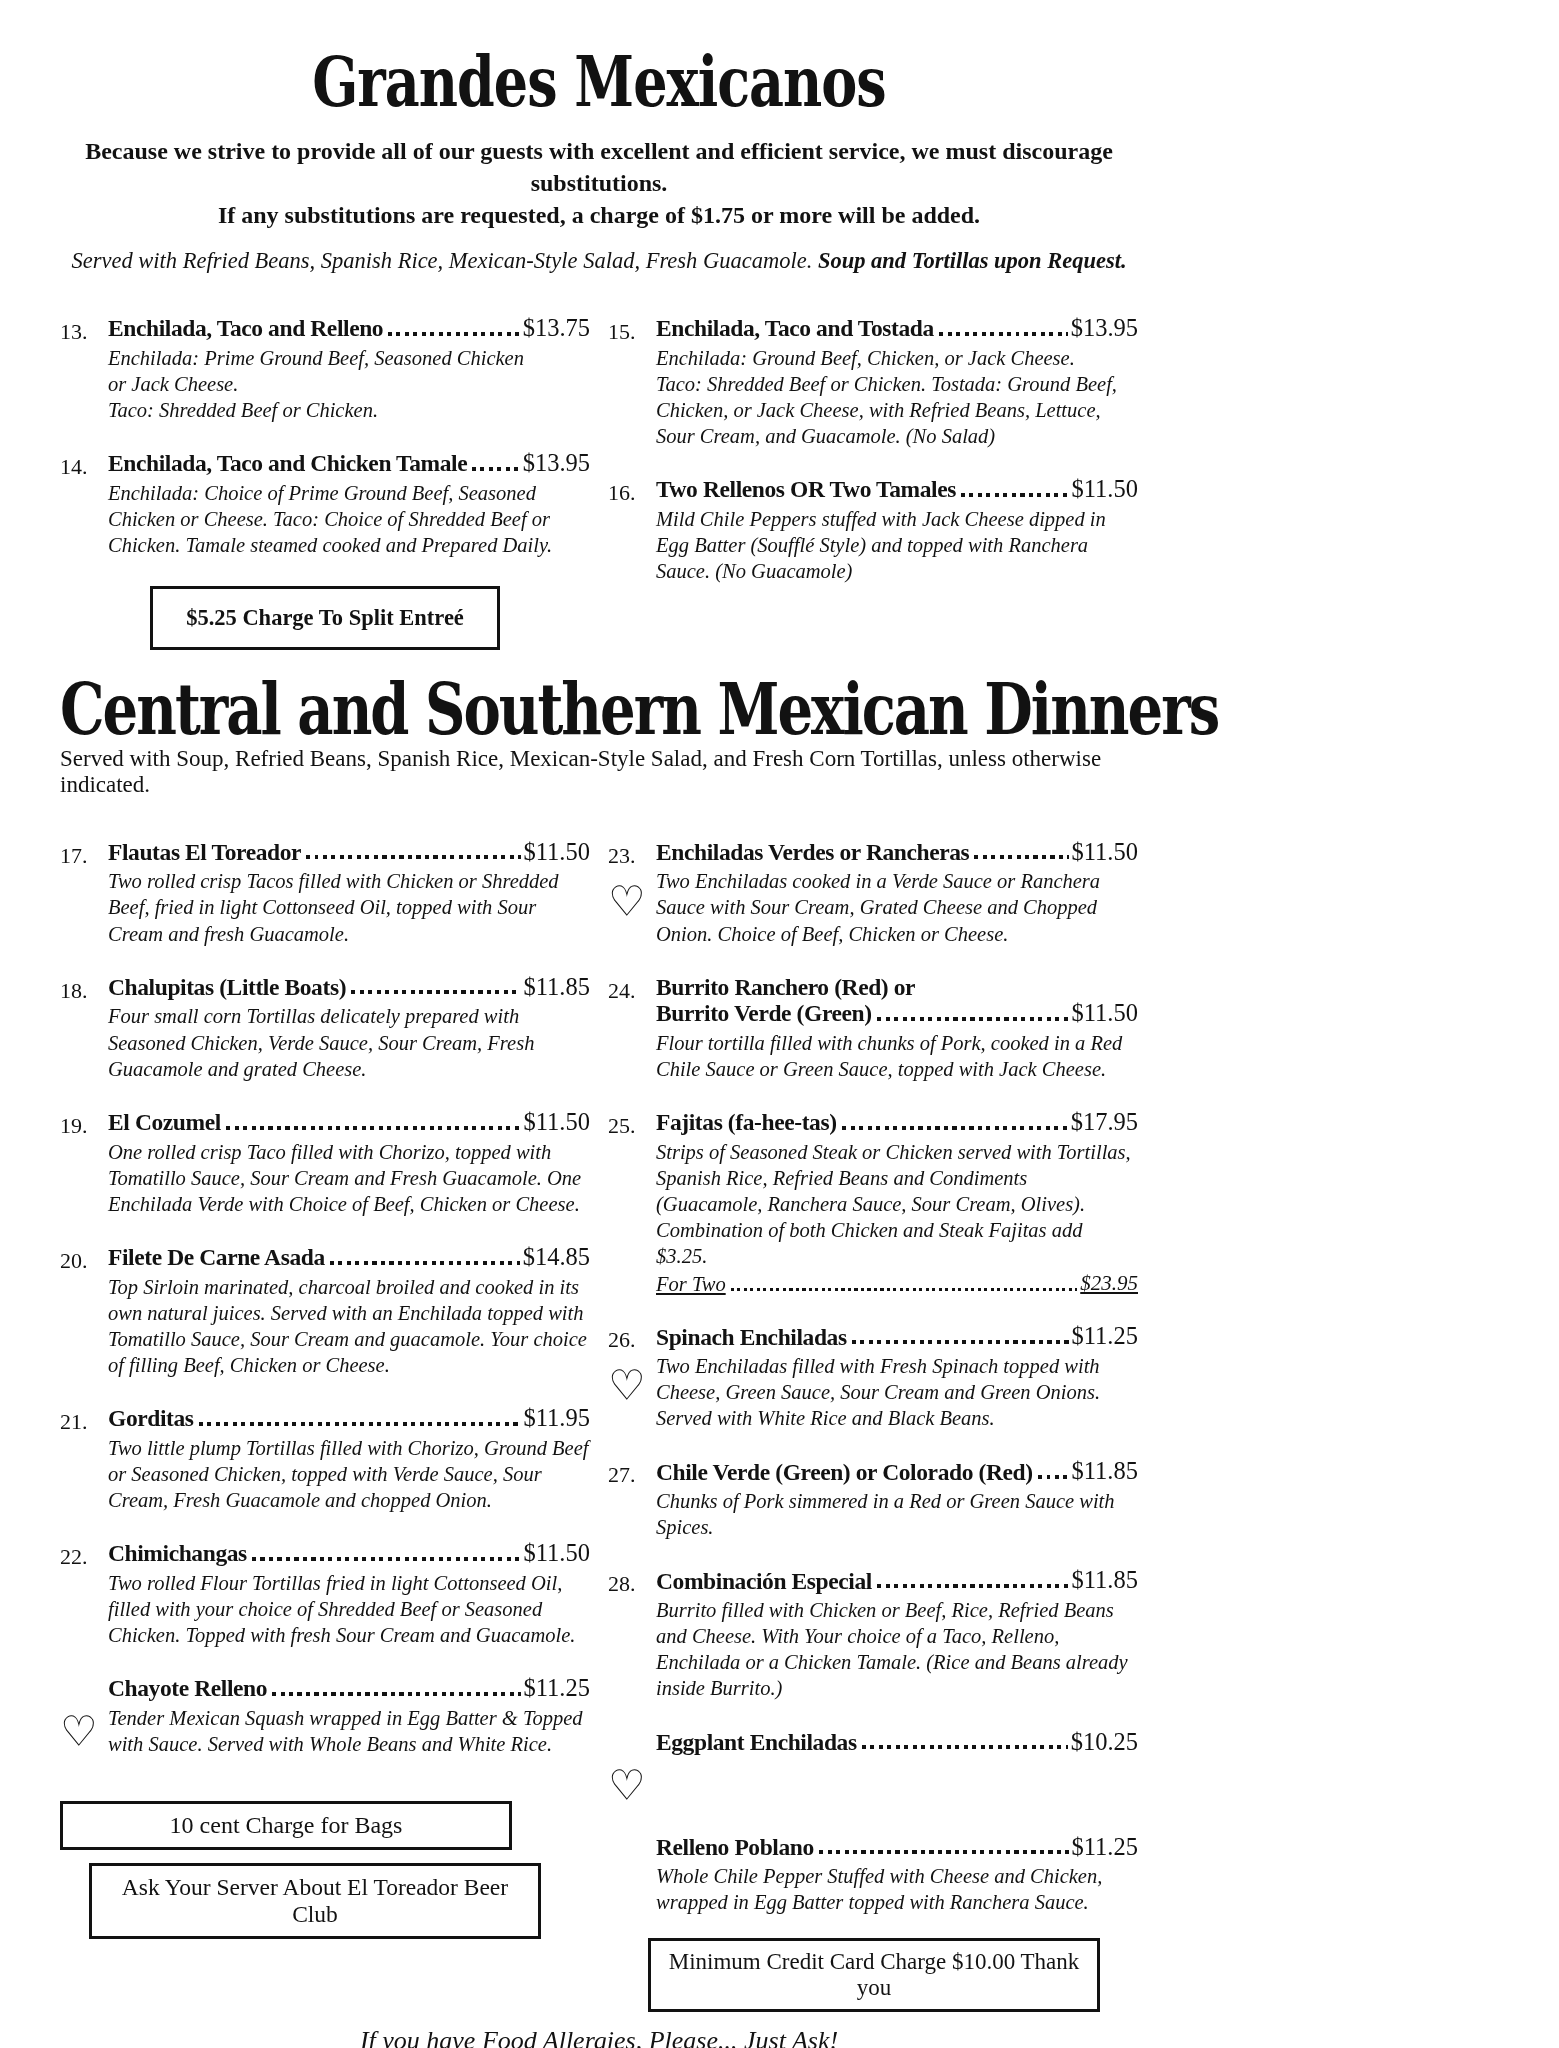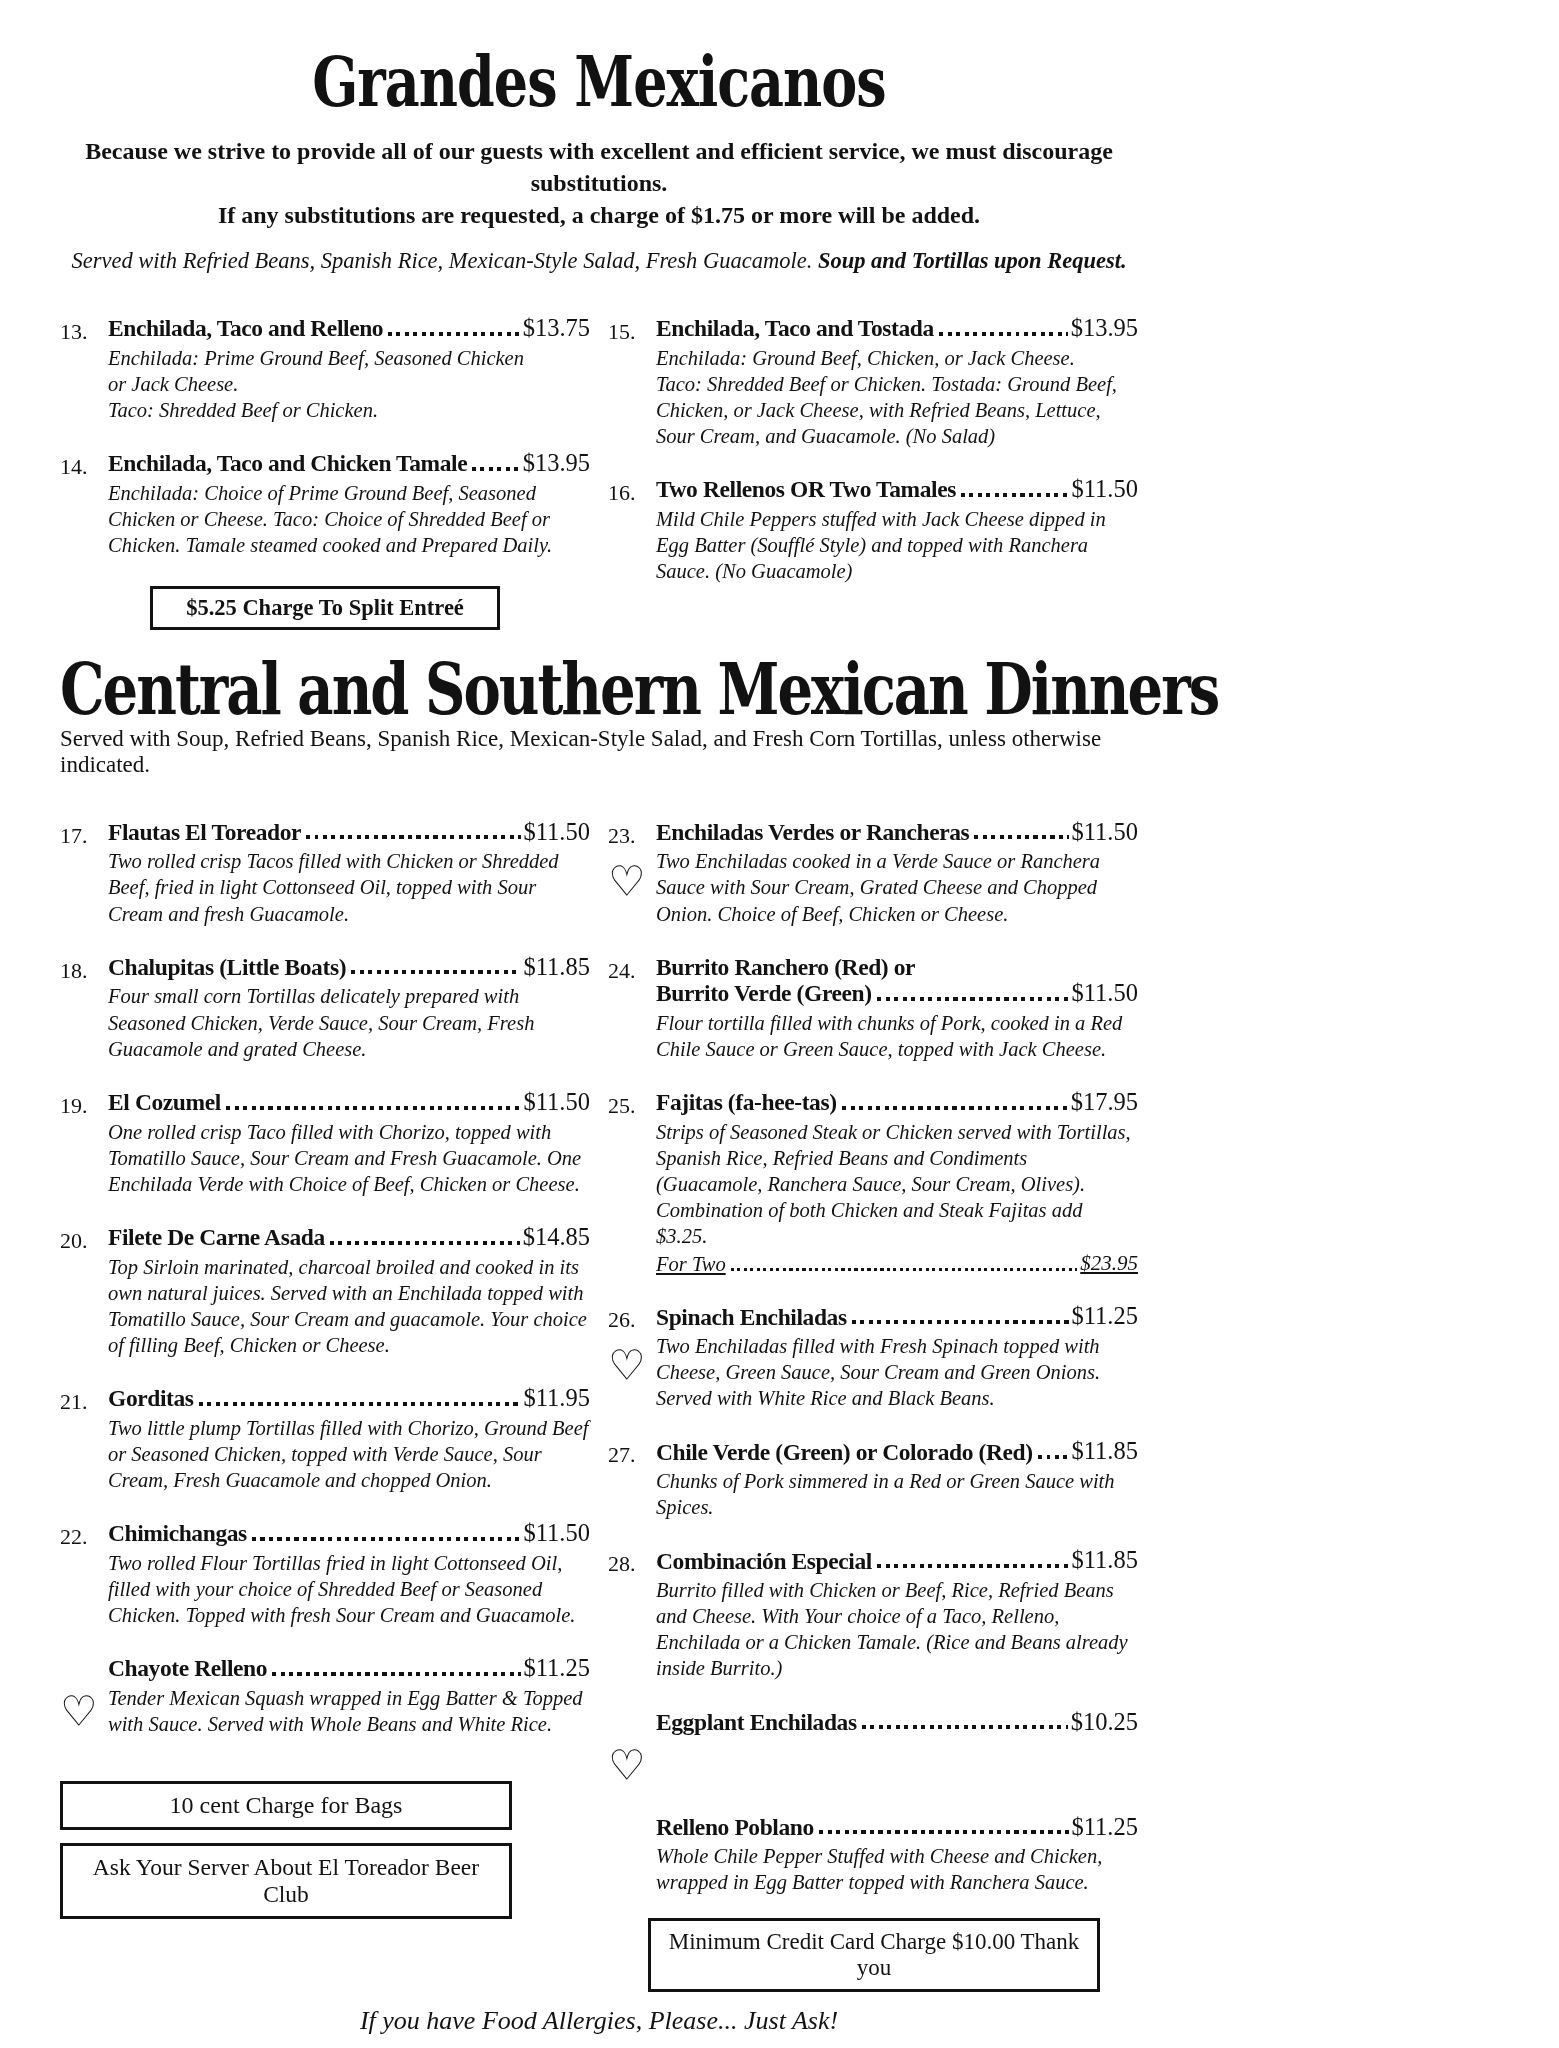--- a/index.html
+++ b/index.html
@@ -42,23 +42,23 @@
     background-image:repeating-linear-gradient(to right,#121212 0 4px, transparent 4px 8.5px); }
   .leader.thin { height:3px; margin-bottom:5px;
     background-image:repeating-linear-gradient(to right,#121212 0 3px, transparent 3px 6.5px); }
   .price { font-size:24.5px; line-height:1.1; white-space:nowrap; flex-shrink:0; }
   .desc { font-style:italic; font-size:20.5px; line-height:1.27; margin-top:3px; white-space:pre-line; }
   .row.sub { margin-top:2px; font-style:italic;text-decoration:underline; }
   .subname { font-size:20.5px; flex-shrink:0; }
   .subprice { font-size:21px; flex-shrink:0; }
 
   .box { border:3px solid #121212; text-align:center; padding:8px 10px; font-size:24px; }
-  .split-box { width:350px; margin:28px auto 0; font-weight:bold; font-size:22.5px; padding:6px 8px; }
+  .split-box { width:350px; margin:28px auto 0; font-weight:bold; font-size:22.5px; padding:16px 8px; }
   .bags-box { width:452px; margin-top:44px; }
-  .beer-box { width:452px; margin-top:13px; font-size:23.5px; }
+  .beer-box { width:452px; margin-top:13px; font-size:23.5px;margin-left:29px; }
   .credit-box { width:452px; margin-top:22px; margin-left:40px; font-size:23px; }
 
   .footer-note { text-align:center; font-weight:normal; font-style:italic; font-size:26px; margin-top:14px; }
 </style>
 </head>
 <body>
 
 <div class="sheet">
   <div class="content">
 

